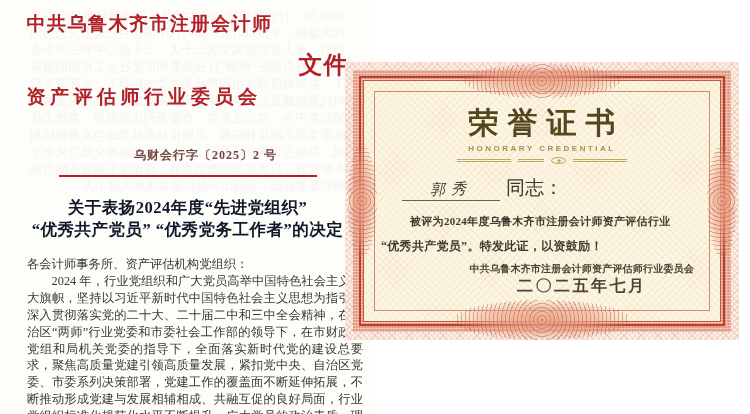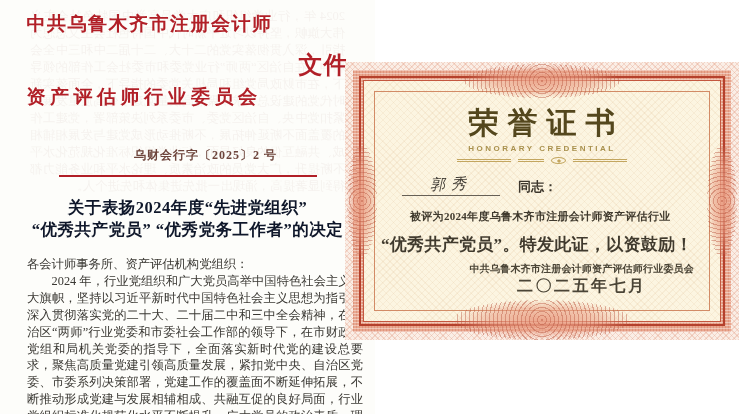--- a/index.html
+++ b/index.html
@@ -111,27 +111,27 @@
   .div-diamond::after {
     content:""; position:absolute; left:50%; top:50%; width:3px; height:3px;
     transform:translate(-50%,-50%) rotate(45deg); background:#c3a65f;
   }
   .name-row { margin-top:11px; margin-left:14px; display:flex; align-items:flex-end; }
   .name-line { width:98px; border-bottom:1px solid #666056; text-align:center; padding-bottom:1px; }
   .name {
     display:inline-block; font-size:15px; color:#3f3a33; font-style:italic;
     letter-spacing:6px; transform:rotate(-2deg);
   }
-  .suffix { margin-left:18px; font-size:13px; font-weight:bold; color:#3c362c; }
+  .suffix { margin-left:6px; font-size:19px; font-weight:normal; color:#3c362c; }
   .cert-line1 {
     margin-top:13px; font-size:11px; font-weight:bold; color:#403a2e;
     text-indent:2em; letter-spacing:.3px;
   }
   .cert-line2 {
-    margin-top:9px; margin-left:-7px; font-size:17px; font-weight:bold;
+    margin-top:9px; margin-left:-7px; font-size:12px; font-weight:bold;
     color:#403a2e; letter-spacing:.3px;
   }
   .cert-sign { position:absolute; right:26px; bottom:24px; text-align:center; color:#4a4436; font-weight:bold; }
   .issuer { font-size:10px; letter-spacing:.2px; }
   .cert-date { font-size:16px; letter-spacing:2.5px; }
 </style>
 </head>
 <body style="--document-red: #b11f27; --certificate-title: #54471d; --certificate-gold: #a9914e; --certificate-border-red: #b5402c; --certificate-band: #e9a78f; --certificate-background: #fcf5e1;">
 
 <div class="page">

